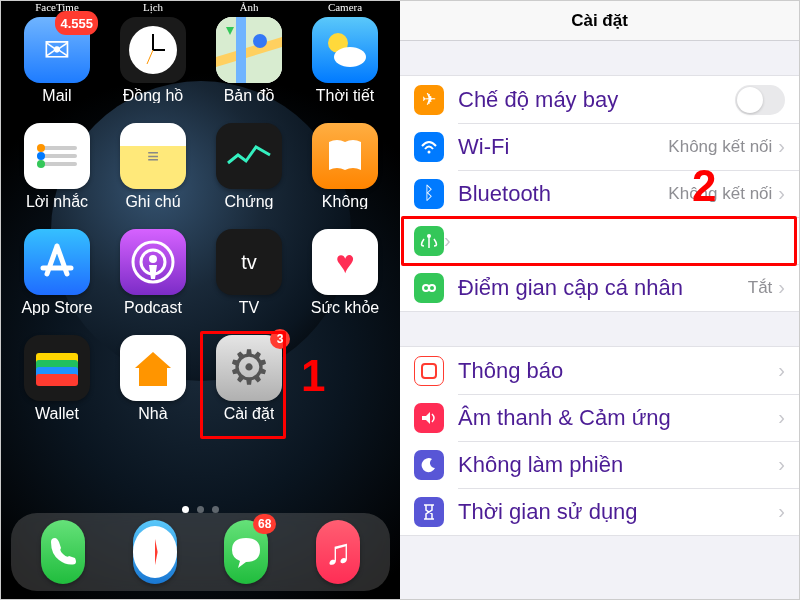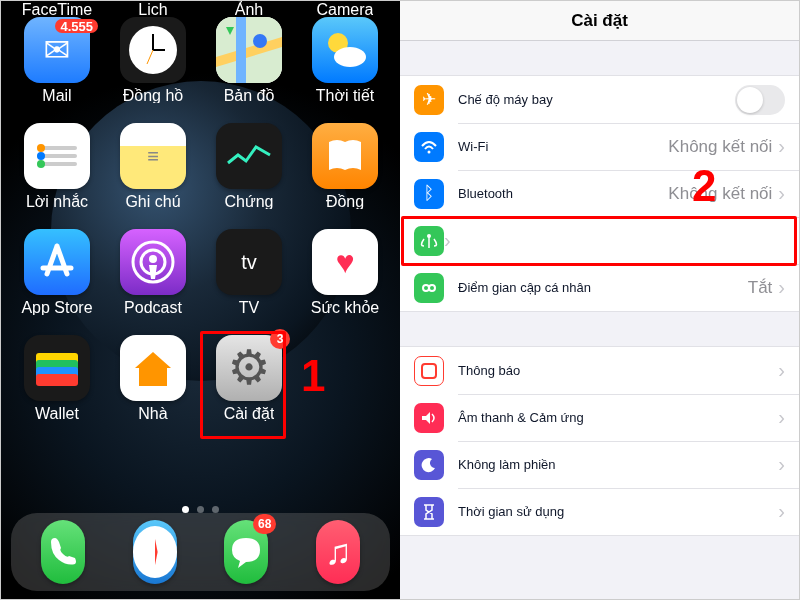--- a/index.html
+++ b/index.html
@@ -8,26 +8,26 @@
 .left-pane { width: 400px; height: 600px; background: #000; position: relative; overflow: hidden; }
 .right-pane { width: 400px; height: 600px; background: #f2f2f7; position: relative; overflow: hidden; }
 
 
 .earth-bg { position: absolute; inset: 0; background: radial-gradient(circle at 50% 60%, #1a2a3a 0%, #0a1520 35%, #000 70%); }
 .earth-bg::after { content:""; position:absolute; left:50px; top:80px; width:300px; height:300px; border-radius:50%;
   background: radial-gradient(circle at 35% 35%, #3a5a7a 0%, #1a2a3a 40%, #0a1520 70%, #000 90%); opacity:0.9; }
 
 .app-grid { position: absolute; top: 0; left: 0; width: 400px; padding: 0 12px; display: grid; grid-template-columns: repeat(4, 1fr); column-gap: 8px; row-gap: 4px; }
 .app { display: flex; flex-direction: column; align-items: center; position: relative; }
-.app-label-top { font-size: 16px; color: #fff; text-align: center; height: 14px; margin-bottom: 2px; overflow: hidden; }
+.app-label-top { font-size: 11px; color: #fff; text-align: center; height: 14px; margin-bottom: 2px; overflow: hidden; font-family: Liberation Serif, serif; }
 .app-icon { width: 66px; height: 66px; border-radius: 16px; display:flex; align-items:center; justify-content:center; font-size:32px; color:#fff; position:relative; box-shadow: 0 2px 4px rgba(0,0,0,0.3); }
 .app-label { font-size: 16px; color: #fff; text-align: center; margin-top: 4px; height: 16px; overflow: hidden; }
 
 .badge { position:absolute; top:-6px; right:-8px; background:#ff3b30; color:#fff; font-size:12px; min-width:20px; height:20px; border-radius:10px; padding:0 5px; display:flex; align-items:center; justify-content:center; font-weight:600; }
-.badge.big { font-size:13px; min-width:42px; height:14px; border-radius:11px;margin-top:8px; }
+.badge.big { font-size:13px; min-width:42px; height:24px; border-radius:11px; }
 
 .pager { position:absolute; bottom:88px; width:100%; display:flex; justify-content:center; gap:8px; }
 .dot { width:7px; height:7px; border-radius:50%; background:rgba(255,255,255,0.35); }
 .dot.active { background:#fff; }
 
 .dock { position:absolute; bottom:10px; left:10px; right:10px; height:78px; background:rgba(120,120,120,0.35); backdrop-filter:blur(8px); border-radius:26px; display:flex; justify-content:space-around; align-items:center; padding:0 6px; }
 .dock .app-icon { width:44px; height:64px; border-radius:27px; }
 
 
 .callout-box { position:absolute; border:3px solid #ff0000; border-radius:2px; pointer-events:none; }
@@ -72,21 +72,21 @@
 
 
 .nav-bar { background:#f8f8f8; border-bottom:1px solid #d1d1d6; height:40px; display:flex; align-items:center; justify-content:center; }
 .nav-title { font-size:17px; font-weight:600; }
 .settings-body { background:#f2f2f7; height:560px; overflow:hidden; }
 .sep { height:34px; }
 .group { background:#fff; border-top:1px solid #e1e1e6; border-bottom:1px solid #e1e1e6; }
 .row { height:47px; display:flex; align-items:center; padding:0 14px; position:relative; }
 .row + .row::before { content:""; position:absolute; left:58px; right:0; top:0; height:1px; background:#e1e1e6; }
 .row-icon { width:30px; height:30px; border-radius:7px; display:flex; align-items:center; justify-content:center; color:#fff; font-size:17px; flex-shrink:0; }
-.row-label { margin-left:14px; font-size:13px; flex:1; color:#0f172a; }
+.row-label { margin-left:14px; font-size:22px; flex:1; color:#4c1d95; }
 .row-detail { font-size:17px; color:#8e8e93; margin-right:6px; }
 .chevron { color:#c7c7cc; font-size:20px; }
 .toggle { width:50px; height:30px; background:#e9e9eb; border-radius:15px; position:relative; }
 .toggle::after { content:""; position:absolute; width:26px; height:26px; background:#fff; border-radius:50%; top:2px; left:2px; box-shadow:0 1px 3px rgba(0,0,0,0.2); }
 
 .ri-airplane{background:#ff9500;}
 .ri-wifi{background:#007aff;}
 .ri-bt{background:#007aff;}
 .ri-cell{background:#34c759;}
 .ri-hotspot{background:#34c759;}
@@ -174,21 +174,21 @@
           </div>
         <div class="app-label">Chứng khỏe</div>
         </div>
       <div class="app">
           <div class="app-label-top"></div>
         <div class="app-icon bg-books">
             <svg width="40" height="40">
               <path d="M4 6 Q12 2 20 6 L20 34 Q12 30 4 34 Z M20 6 Q28 2 36 6 L36 34 Q28 30 20 34 Z" fill="#fff"></path>
             </svg>
           </div>
-        <div class="app-label">Đồng</div>
+        <div class="app-label">Không</div>
         </div>
 
       <div class="app">
           <div class="app-label-top"></div>
         <div class="app-icon bg-appstore">
             <svg width="44" height="44">
               <path d="M22 6 L12 34 M22 6 L32 34 M8 28 L36 28" stroke="#fff" stroke-width="5" stroke-linecap="round"></path>
             </svg>
           </div>
         <div class="app-label">App Store</div>

